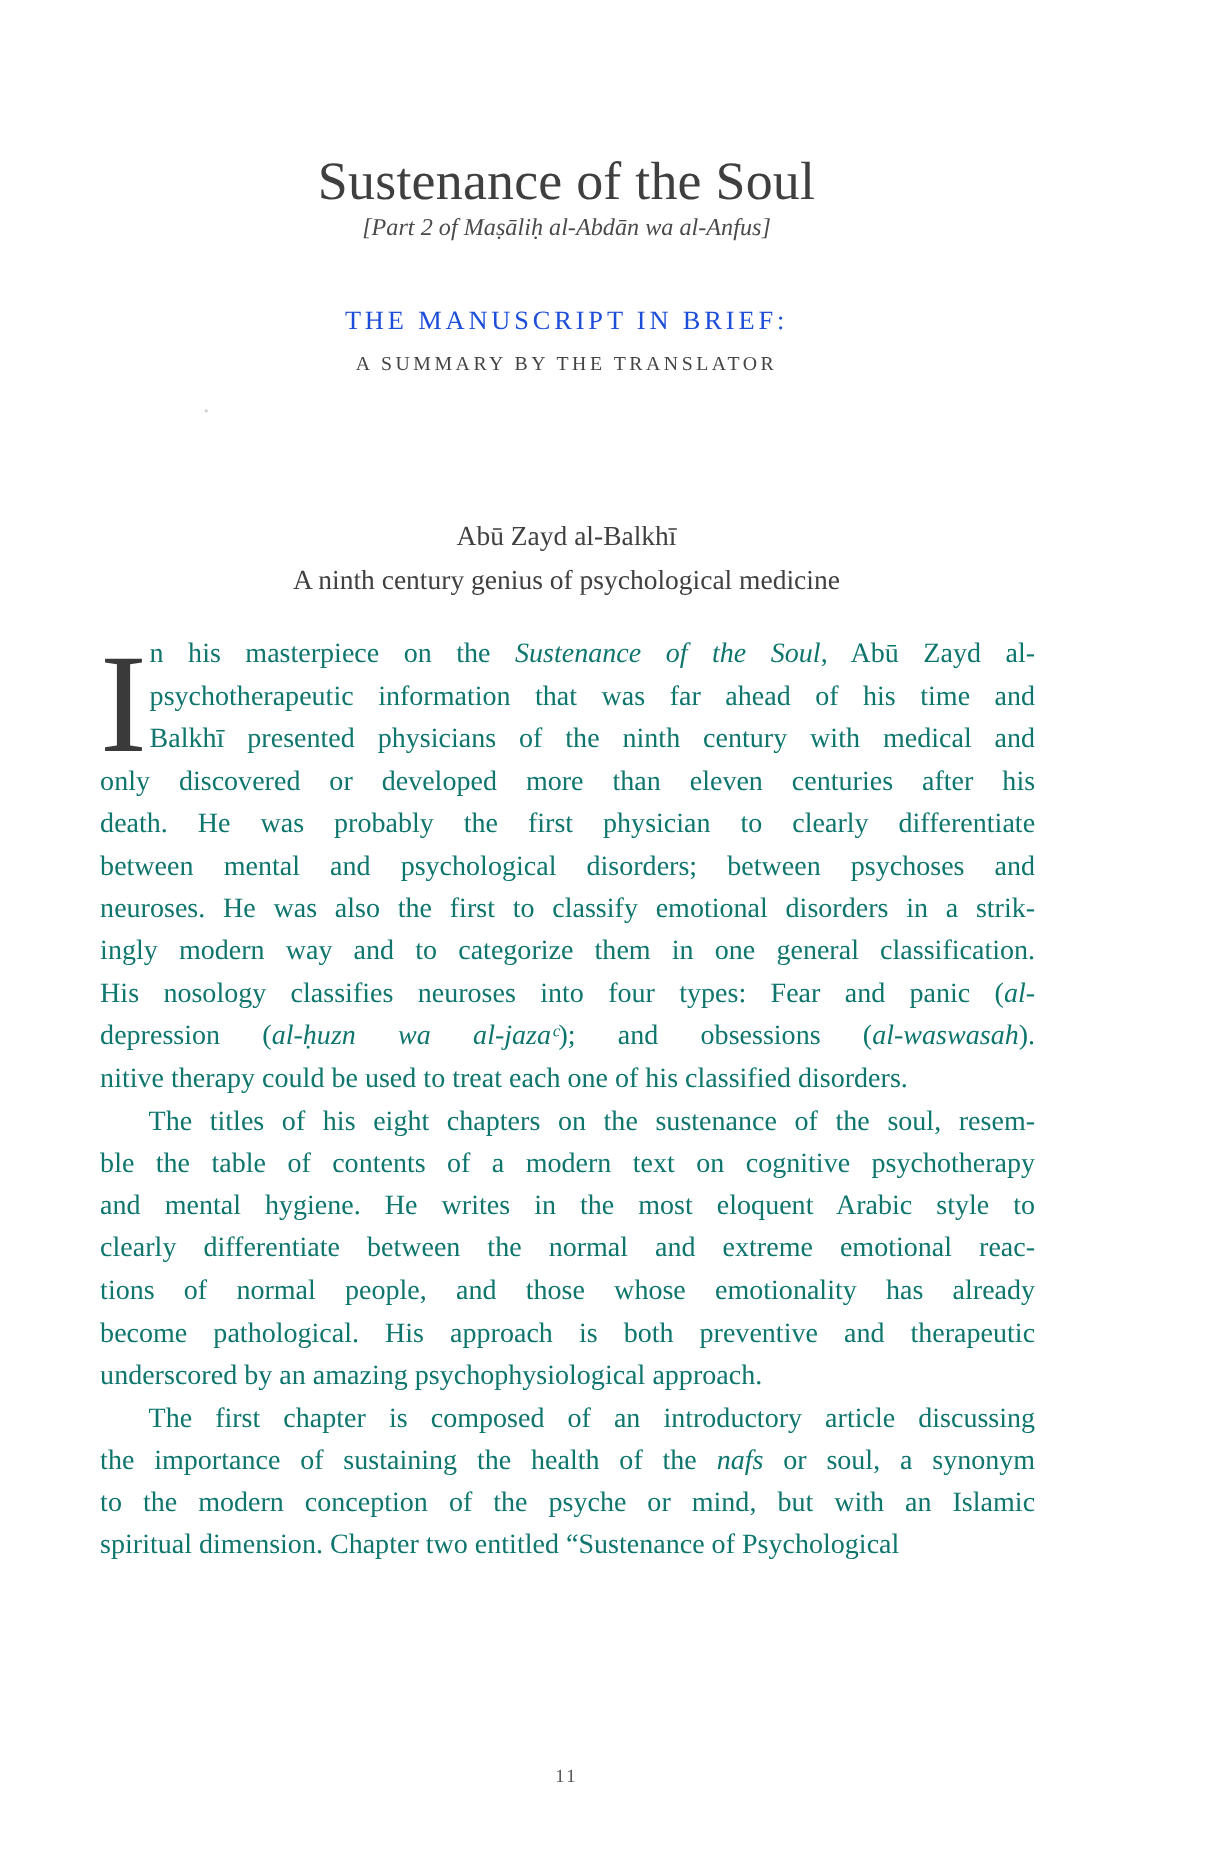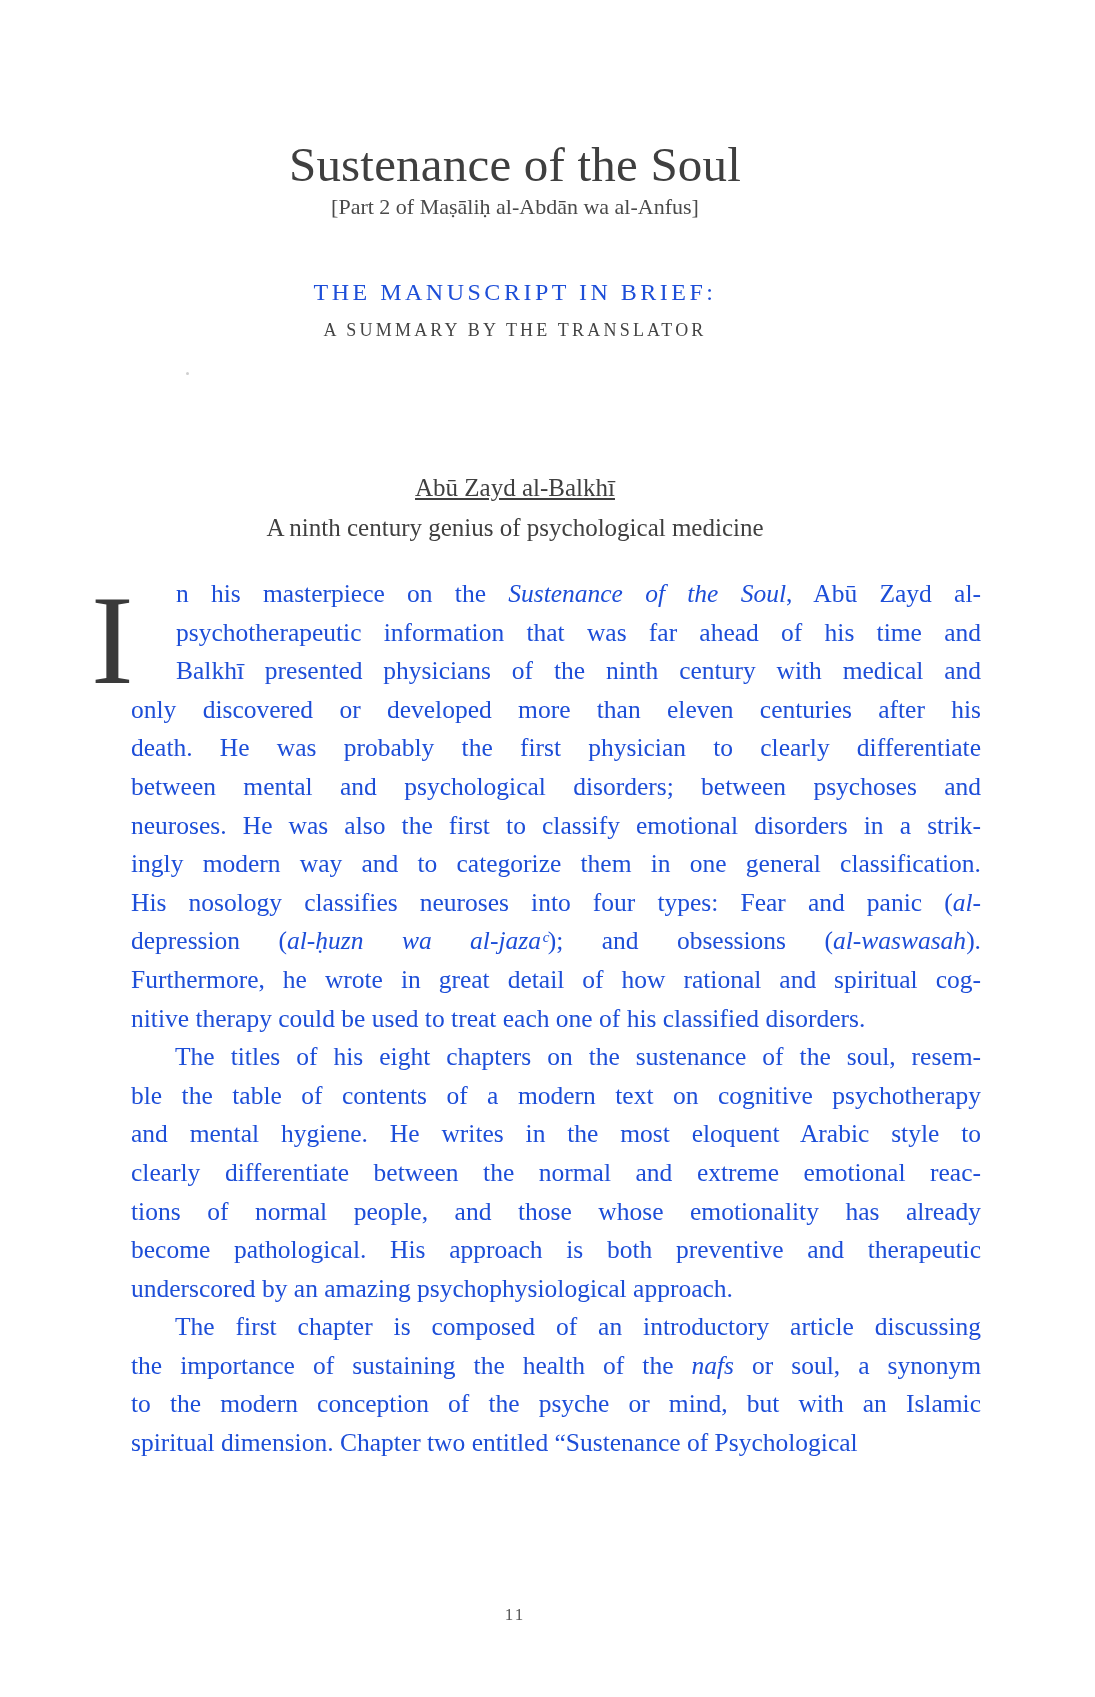--- a/index.html
+++ b/index.html
@@ -21,20 +21,21 @@
       font-size: 49px;
       color: #3f3f3f;
       letter-spacing: 0.2px;
       line-height: 1;
     }
     .subtitle {
       position: absolute;
       top: 196px; left: 0; width: 1030px;
       text-align: center;
       font-size: 22px;
+      font-style: italic;
       color: #4a4a4a;
       line-height: 1;
     }
     .heading1 {
       position: absolute;
       top: 280px; left: 0; width: 1030px;
       text-align: center;
       font-size: 24px;
       letter-spacing: 3.5px;
       color: #1d4ed8;
@@ -49,39 +50,37 @@
       color: #444;
       line-height: 1;
     }
     .author {
       position: absolute;
       top: 475px; left: 0; width: 1030px;
       text-align: center;
       font-size: 25px;
       color: #404040;
       line-height: 1;
-      text-decoration: underline;
     }
     .tagline {
       position: absolute;
       top: 515px; left: 0; width: 1030px;
       text-align: center;
       font-size: 25px;
       color: #404040;
       line-height: 1;
     }
 
     .body-text {
       position: absolute;
       top: 575px;
       left: 91px;
       width: 850px;
       font-size: 25.5px;
-      color: #1d4ed8;
-      margin-left: 40px;
+      color: #0f766e;
     }
     .line {
       height: 38.6px;
       line-height: 38.6px;
       text-align: justify;
       text-align-last: justify;
       white-space: nowrap;
       overflow: visible;
       display: block;
     }
@@ -139,21 +138,20 @@
       <div class="line drop" style="word-spacing: 0.00142045px;"><span class="seg">n his masterpiece on the </span><span class="seg it">Sustenance of the Soul</span><span class="seg">, Abū Zayd al-</span></div>
       <div class="line drop"><span class="seg">psychotherapeutic information that was far ahead of his time and</span></div>
       <div class="line drop"><span class="seg">Balkhī presented physicians of the ninth century with medical and</span></div>
       <div class="line"><span class="seg">only discovered or developed more than eleven centuries after his</span></div>
       <div class="line"><span class="seg">death. He was probably the first physician to clearly differentiate</span></div>
       <div class="line"><span class="seg">between mental and psychological disorders; between psychoses and</span></div>
       <div class="line"><span class="seg">neuroses. He was also the first to classify emotional disorders in a strik-</span></div>
       <div class="line"><span class="seg">ingly modern way and to categorize them in one general classification.</span></div>
       <div class="line"><span class="seg">His nosology classifies neuroses into four types: Fear and panic (</span><span class="seg it">al-</span></div>
       <div class="line"><span class="seg">depression (</span><span class="seg it">al-ḥuzn wa al-jazaᶜ</span><span class="seg">); and obsessions (</span><span class="seg it">al-waswasah</span><span class="seg">).</span></div>
-      <div class="line"><span class="seg">Furthermore, he wrote in great detail of how rational and spiritual cog-</span></div>
       <div class="line last"><span class="seg">nitive therapy could be used to treat each one of his classified disorders.</span></div>
       <div class="line indent"><span class="seg">The titles of his eight chapters on the sustenance of the soul, resem-</span></div>
       <div class="line"><span class="seg">ble the table of contents of a modern text on cognitive psychotherapy</span></div>
       <div class="line"><span class="seg">and mental hygiene. He writes in the most eloquent Arabic style to</span></div>
       <div class="line"><span class="seg">clearly differentiate between the normal and extreme emotional reac-</span></div>
       <div class="line"><span class="seg">tions of normal people, and those whose emotionality has already</span></div>
       <div class="line"><span class="seg">become pathological. His approach is both preventive and therapeutic</span></div>
       <div class="line last"><span class="seg">underscored by an amazing psychophysiological approach.</span></div>
       <div class="line indent"><span class="seg">The first chapter is composed of an introductory article discussing</span></div>
       <div class="line" style="letter-spacing: -0.000223214px;"><span class="seg">the importance of sustaining the health of the </span><span class="seg it">nafs</span><span class="seg"> or soul, a synonym</span></div>

